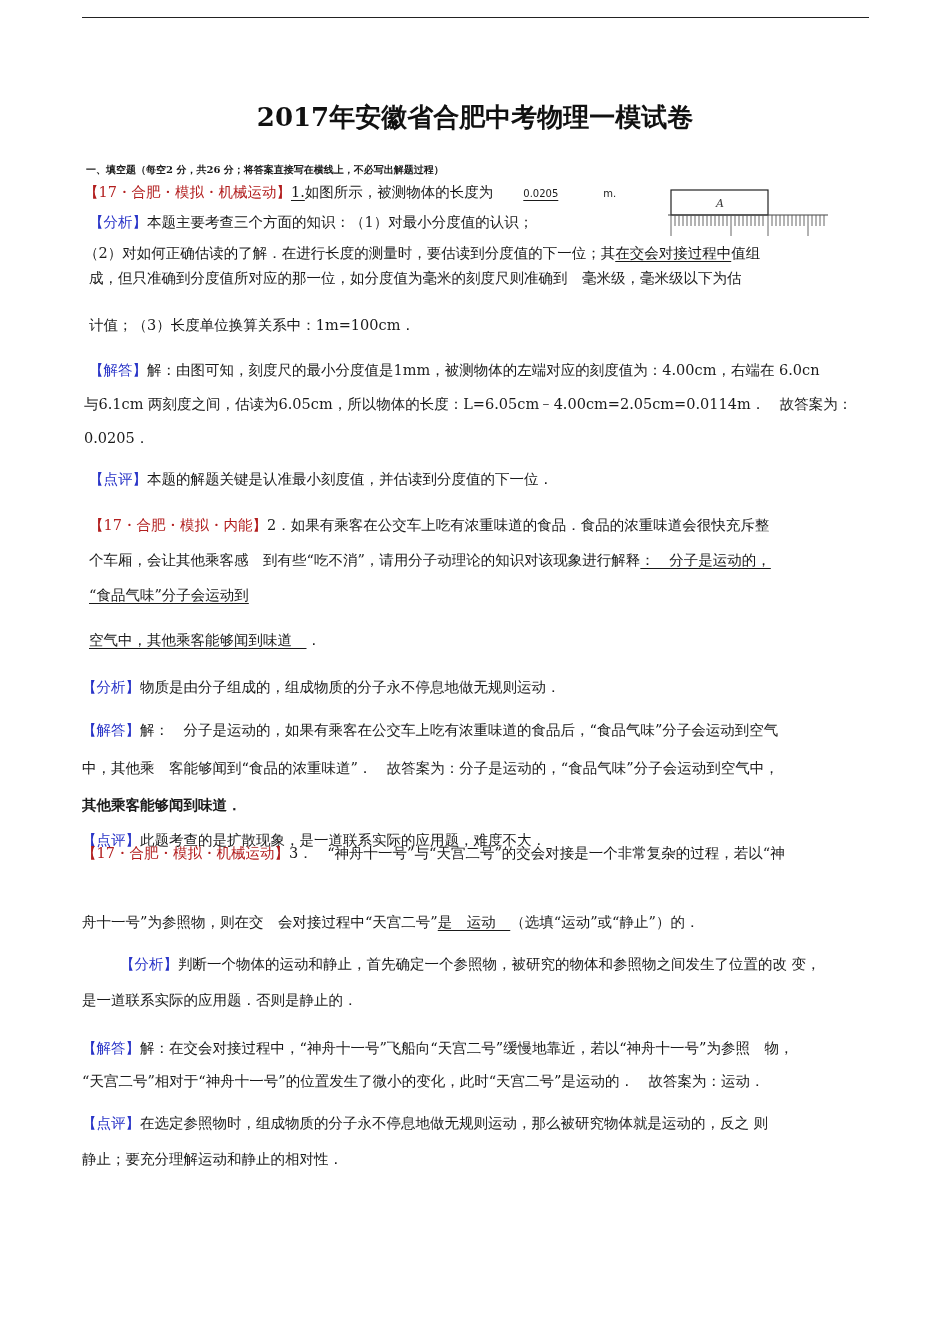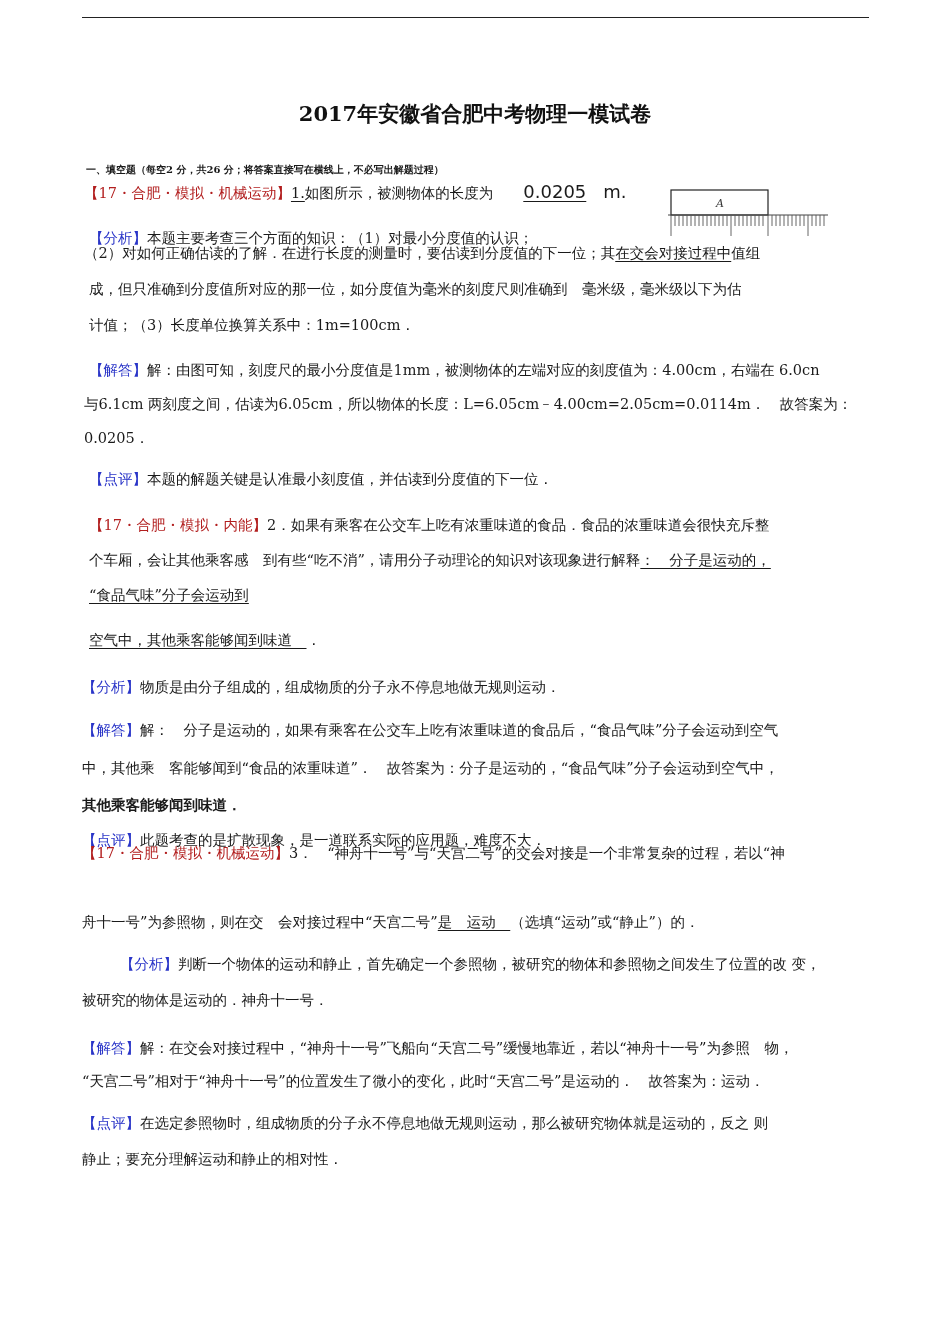--- a/index.html
+++ b/index.html
@@ -4,30 +4,30 @@
 <style>
   html, body { margin: 0; padding: 0; background: #ffffff; }
   body {
     width: 950px; height: 1344px; position: relative; overflow: hidden;
     font-family: "DejaVu Serif", "Liberation Serif", serif;
     color: #1a1a1a;
   }
   .top-rule { position: absolute; left: 82px; top: 17px; width: 787px; height: 1px; background: #222; }
   .title {
     position: absolute; left: 0; width: 950px; top: 100px; text-align: center;
-    font-family: "DejaVu Serif", serif; font-weight: bold; font-size: 21px; color: #111;
+    font-family: "DejaVu Serif", serif; font-weight: bold; font-size: 26px; color: #111;
   }
   .line {
     position: absolute; left: 89px; width: 780px; font-size: 14.5px; white-space: nowrap; line-height: 20px;
   }
   .section-heading { font-weight: bold; font-size: 10px; left: 86px; }
   .tag-red { color: #b21e1e; }
   .tag-blue { color: #2a35c8; }
   .u { text-decoration: underline; text-underline-offset: 3px; }
-  .sans { font-family: "DejaVu Sans", "Liberation Sans", sans-serif; font-size: 18px; }
+  .sans { font-family: "DejaVu Sans", "Liberation Sans", sans-serif; font-size: 10px; }
   .ruler { position: absolute; left: 668px; top: 188px; width: 160px; height: 60px; }
 </style>
 </head>
 <body>
 
 <div class="top-rule"></div>
 
 <div class="title">2017年安徽省合肥中考物理一模试卷</div>
 
 <div class="line section-heading" style="top:160px;">一、填空题（每空2 分，共26 分；将答案直接写在横线上，不必写出解题过程）</div>
@@ -76,27 +76,27 @@
       <line x1="132" y1="27" x2="132" y2="38"></line>
       <line x1="136" y1="27" x2="136" y2="38"></line>
       <line x1="140" y1="27" x2="140" y2="48"></line>
       <line x1="144" y1="27" x2="144" y2="38"></line>
       <line x1="148" y1="27" x2="148" y2="38"></line>
       <line x1="152" y1="27" x2="152" y2="38"></line>
       <line x1="156" y1="27" x2="156" y2="38"></line>
   </g>
 </svg>
 
-<div class="line" style="top:212px;margin-top:16px;">
+<div class="line" style="top:212px;">
   <span class="tag-blue">【分析】</span><span>本题主要考查三个方面的知识：（1）对最小分度值的认识；</span>
 </div>
 <div class="line" style="top:243px; left:84px;">
   <span>（2）对如何正确估读的了解．在进行长度的测量时，要估读到分度值的下一位；其</span><span class="u">在交会对接过程中</span><span>值组</span>
 </div>
-<div class="line" style="top:279px;">成，但只准确到分度值所对应的那一位，如分度值为毫米的刻度尺则准确到　毫米级，毫米级以下为估</div>
+<div class="line" style="top:268px;">成，但只准确到分度值所对应的那一位，如分度值为毫米的刻度尺则准确到　毫米级，毫米级以下为估</div>
 <div class="line" style="top:315px;">计值；（3）长度单位换算关系中：1m=100cm．</div>
 
 <div class="line" style="top:360px;">
   <span class="tag-blue">【解答】</span><span>解：由图可知，刻度尺的最小分度值是1mm，被测物体的左端对应的刻度值为：4.00cm，右端在 6.0cn</span>
 </div>
 <div class="line" style="top:394px; left:84px;">与6.1cm 两刻度之间，估读为6.05cm，所以物体的长度：L=6.05cm﹣4.00cm=2.05cm=0.0114m．　故答案为：</div>
 <div class="line" style="top:428px; left:84px;">0.0205．</div>
 
 <div class="line" style="top:469px;">
   <span class="tag-blue">【点评】</span><span>本题的解题关键是认准最小刻度值，并估读到分度值的下一位．</span>
@@ -127,21 +127,21 @@
 
 <div class="line" style="top:843px; left:82px;">
   <span class="tag-red">【17・合肥・模拟・机械运动】</span><span>3．　“神舟十一号”与“天宫二号”的交会对接是一个非常复杂的过程，若以“神</span>
 </div>
 <div class="line" style="top:912px; left:82px;">
   <span>舟十一号”为参照物，则在交　会对接过程中“天宫二号”</span><span class="u">是　运动　</span><span>（选填“运动”或“静止”）的．</span>
 </div>
 <div class="line" style="top:954px; left:82px;margin-left:38px;">
   <span class="tag-blue">【分析】</span><span>判断一个物体的运动和静止，首先确定一个参照物，被研究的物体和参照物之间发生了位置的改 变，</span>
 </div>
-<div class="line" style="top:990px; left:82px;">被研究的物体是运动的．神舟十一号．</div>
+<div class="line" style="top:990px; left:82px;">是一道联系实际的应用题．否则是静止的．</div>
 <div class="line" style="top:1038px; left:82px;">
   <span class="tag-blue">【解答】</span><span>解：在交会对接过程中，“神舟十一号”飞船向“天宫二号”缓慢地靠近，若以“神舟十一号”为参照　物，</span>
 </div>
 <div class="line" style="top:1071px; left:82px;">“天宫二号”相对于“神舟十一号”的位置发生了微小的变化，此时“天宫二号”是运动的．　故答案为：运动．</div>
 <div class="line" style="top:1113px; left:82px;">
   <span class="tag-blue">【点评】</span><span>在选定参照物时，组成物质的分子永不停息地做无规则运动，那么被研究物体就是运动的，反之 则</span>
 </div>
 <div class="line" style="top:1149px; left:82px;">静止；要充分理解运动和静止的相对性．</div>
 
 </body></html>

